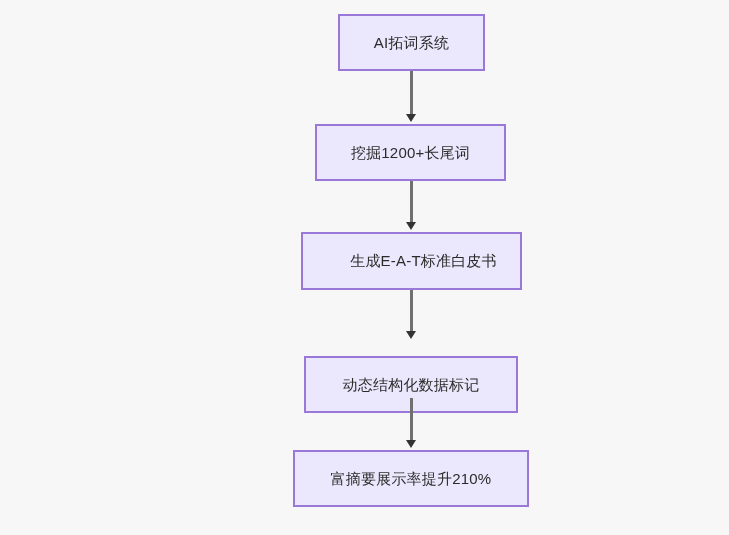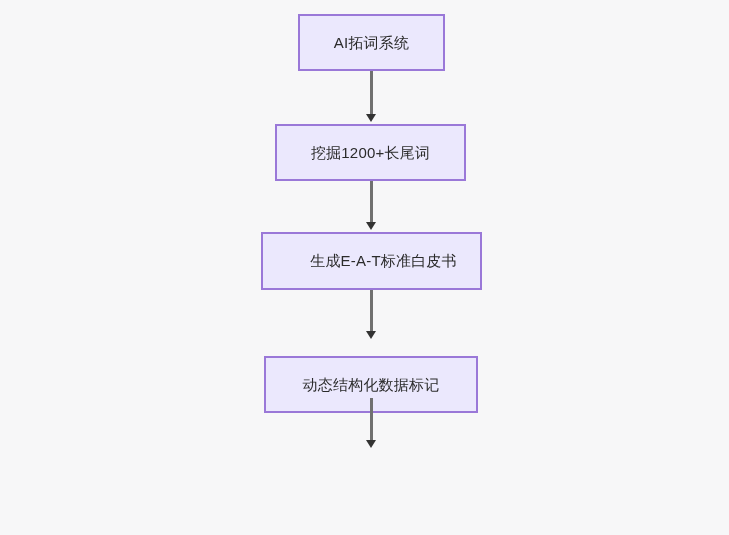--- a/index.html
+++ b/index.html
@@ -10,20 +10,21 @@
     width: 729px;
     height: 535px;
     background: #f7f7f8;
     font-family: "Liberation Sans", "DejaVu Sans", sans-serif;
     overflow: hidden;
   }
   #flowchart-canvas {
     position: relative;
     width: 611px;
     height: 535px;
+    margin-left: 40px;
   }
   .node {
     position: absolute;
     box-sizing: border-box;
     background: #ebe8fd;
     border: 2px solid #9a78d8;
     display: flex;
     align-items: center;
     justify-content: center;
     color: #2b2b2b;
@@ -75,14 +76,17 @@
   <div class="connector" style="left:370px; top:290px; height:43px;"></div>
   <div class="arrowhead" style="left:366px; top:331px;"></div>
 
   <div class="node" style="left:264px; top:356px; width:214px; height:57px;">
     <span class="node-label">动态结构化数据标记</span>
   </div>
 
   <div class="connector" style="left:370px; top:398px; height:44px;"></div>
   <div class="arrowhead" style="left:366px; top:440px;"></div>
 
+  <div class="node" style="left:253px; top:450px; width:236px; height:57px;">
+    <span class="node-label">富摘要展示率提升210%</span>
+  </div>
 
 </div>
 
 </body></html>

